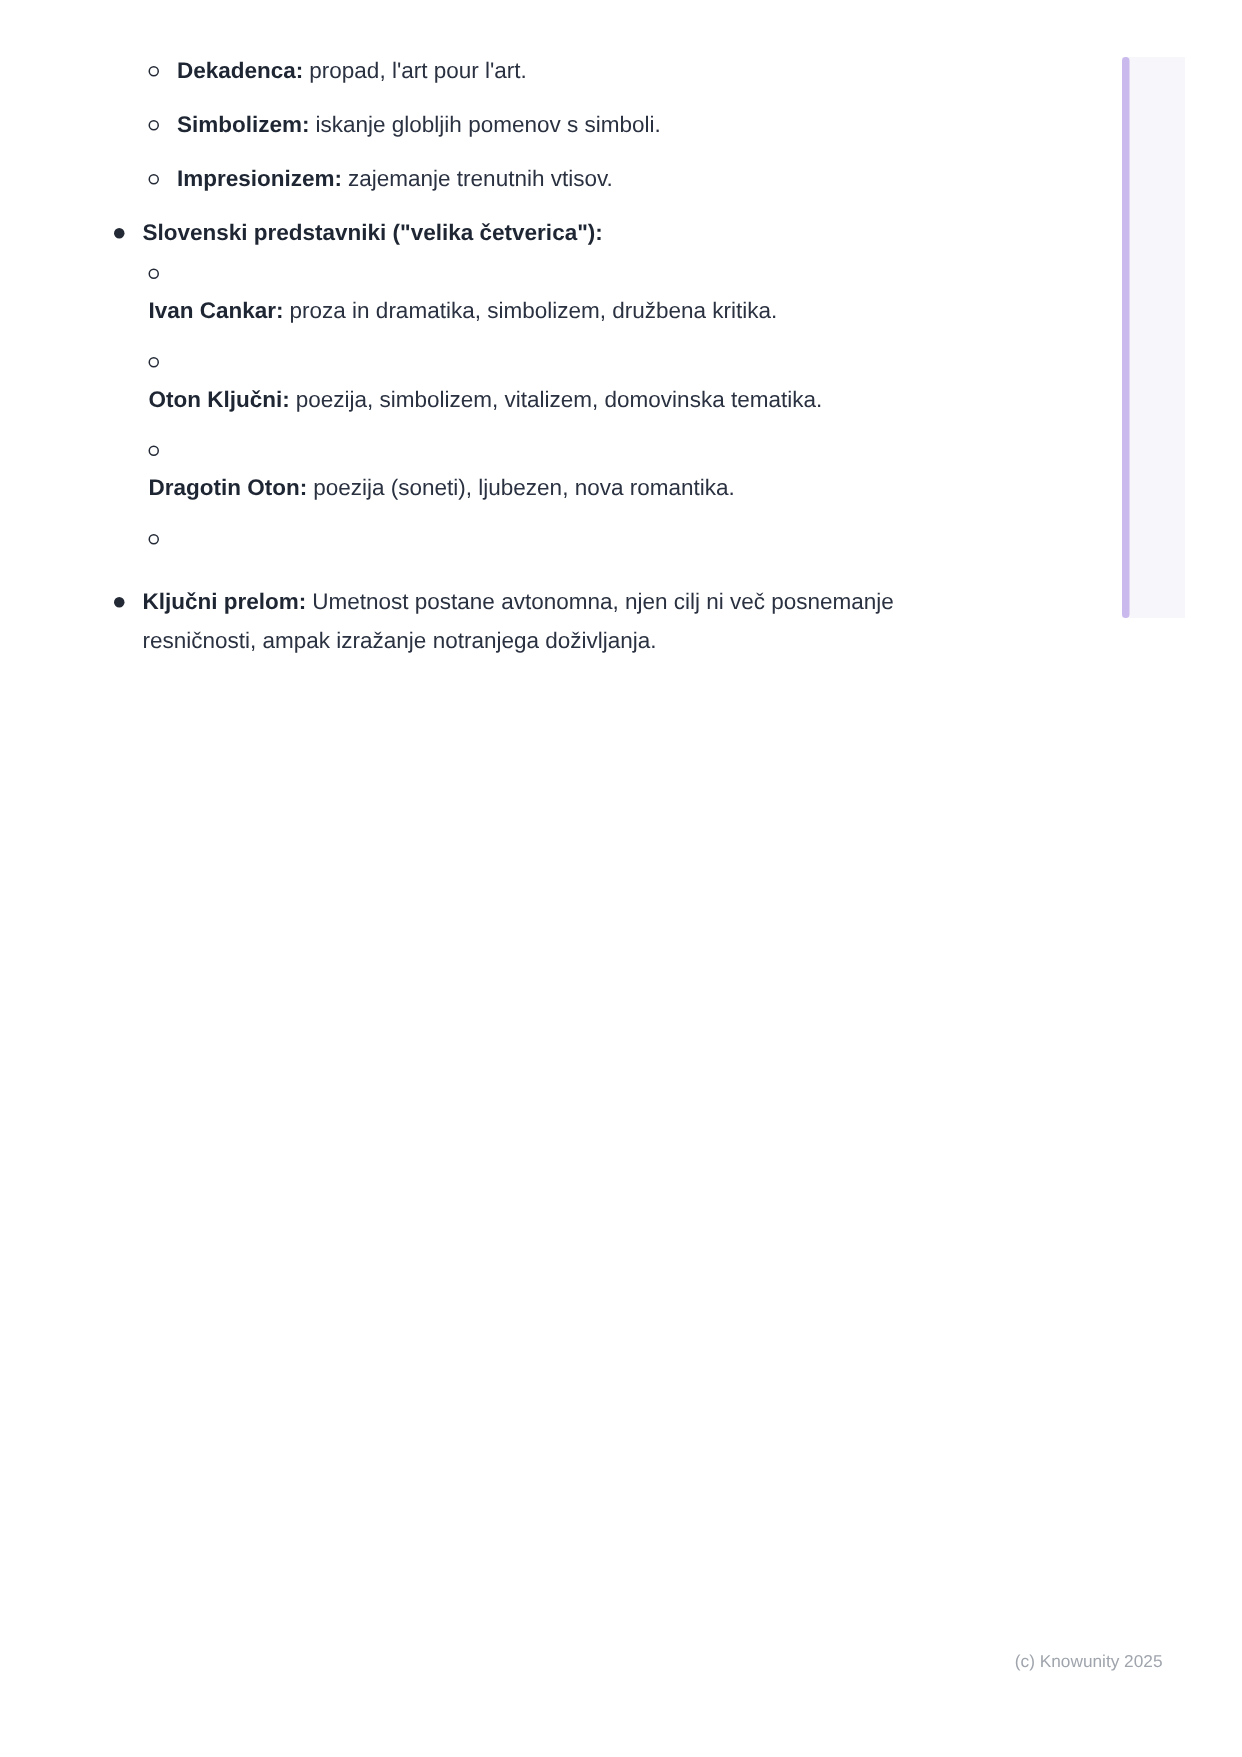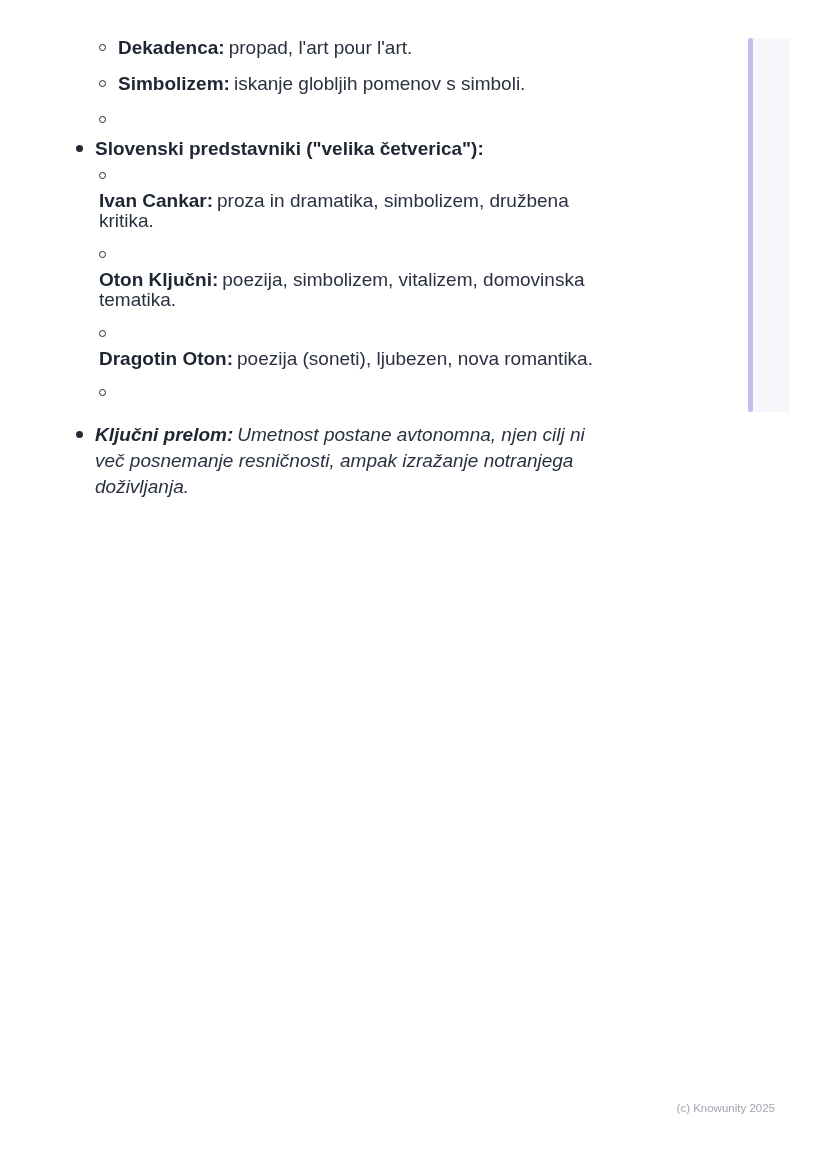--- a/index.html
+++ b/index.html
@@ -41,21 +41,21 @@
     position: absolute;
     top: 38px;
     left: 0;
     width: 700px;
   }
   ul.plain { list-style: none; margin: 0; padding: 0; }
 
   .li {
     display: flex;
     align-items: flex-start;
-    font-size: 19px;
+    font-size: 15px;
     line-height: 20px;
   }
   .marker {
     flex: 0 0 19px;
     display: flex;
     justify-content: flex-start;
     padding-top: 6px;
   }
   .ring {
     display: block;
@@ -77,21 +77,21 @@
   .lvl1 { padding-left: 76px; }
 
   .txt { margin: 0; max-width: 522px; }
   .term { font-weight: 700; margin-right: 4px; color: #1f2633; }
   .desc { font-weight: 400; color: #2a3140; }
 
   .movements .li { margin-bottom: 16px; }
   .group-title { margin-top: 5px; margin-bottom: 7px; }
   .reps .li { margin-bottom: 14px; flex-direction: column; }
   .key { margin-top: 7px; }
-  .key .txt { line-height: 26px; font-style: italic; }
+  .key .txt { line-height: 26px; }
   .key .marker { padding-top: 9px; }
 
   
   .footer {
     position: absolute;
     top: 1102px;
     right: 53px;
     font-size: 11.5px;
     color: #a0a5ad;
   }
@@ -117,20 +117,21 @@
       <li class="li lvl2">
         <span class="marker">
             <i class="ring"></i>
           </span>
         <p class="txt"><b class="term">Simbolizem:</b><span class="desc">iskanje globljih pomenov s simboli.</span></p>
       </li>
       <li class="li lvl2">
         <span class="marker">
             <i class="ring"></i>
           </span>
+        <p class="txt"><b class="term">Impresionizem:</b><span class="desc">zajemanje trenutnih vtisov.</span></p>
       </li>
     </ul>
 
     <div class="group">
       <div class="li lvl1 group-title">
         <span class="marker">
             <i class="dot"></i>
           </span>
         <p class="txt"><b class="term">Slovenski predstavniki ("velika četverica"):</b></p>
       </div>

